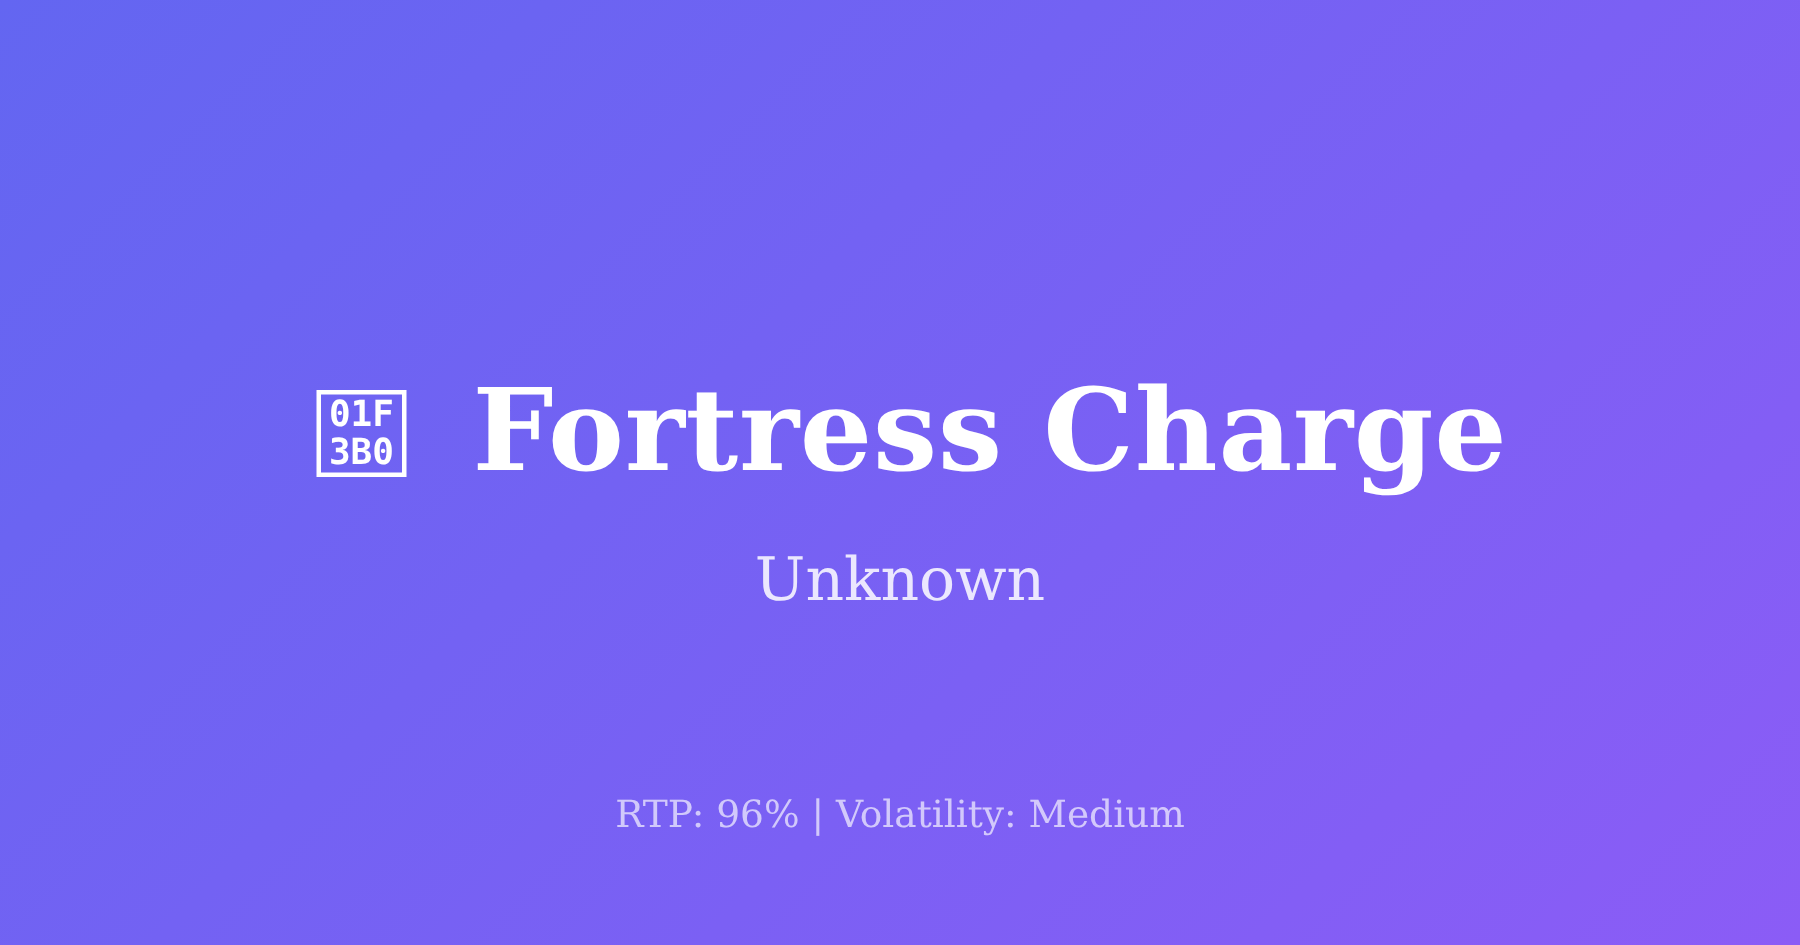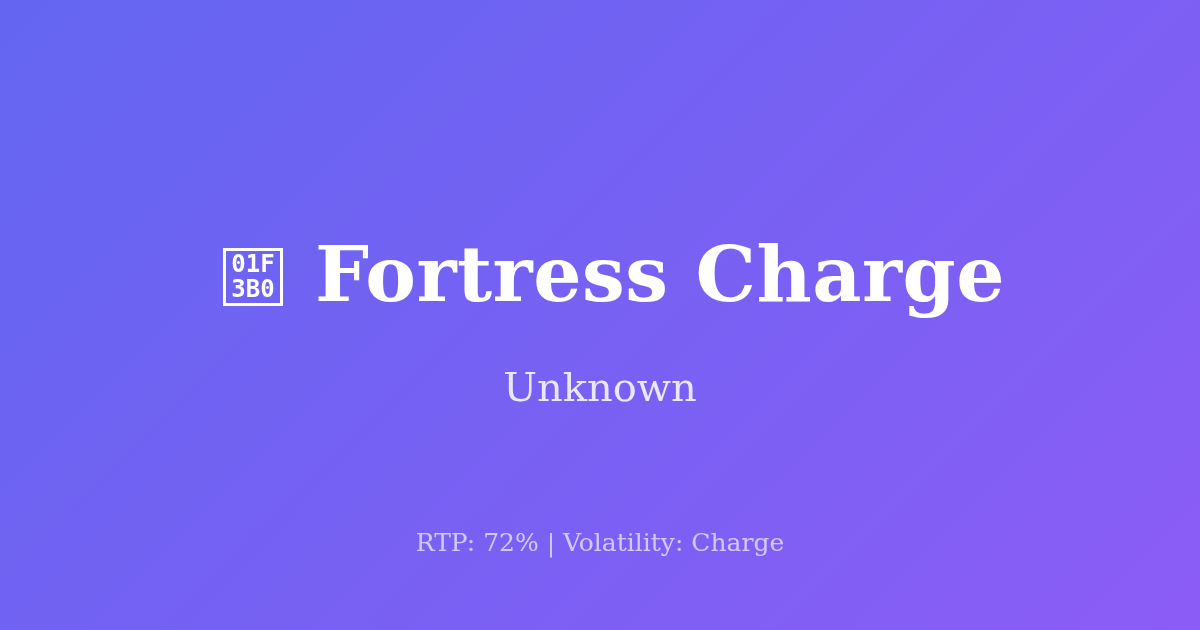--- a/index.html
+++ b/index.html
@@ -67,21 +67,21 @@
     height: 25px;
   }
 
   .game-title {
     color: #FFFFFF;
     font-family: "DejaVu Serif", "Liberation Serif", serif;
     font-weight: 700;
     font-size: 76px;
     line-height: 86px;
     letter-spacing: 0.5px;
-    margin: 0;
+    margin: 12px;
   }
 
   
   .provider {
     position: absolute;
     left: 0;
     right: 0;
     top: 363px;
     text-align: center;
     color: rgba(255, 255, 255, 0.85);
@@ -119,16 +119,16 @@
     <span class="tofu-box">
       <span class="tofu-line">01F</span>
       <span class="tofu-line">3B0</span>
     </span>
     <h1 class="game-title">Fortress Charge</h1>
   </div>
 
   <p class="provider">Unknown</p>
 
   <p class="meta">
-    <span>RTP:</span><span> </span><span>72%</span><span> | </span><span>Volatility:</span><span> </span><span>Charge</span>
+    <span>RTP:</span><span> </span><span>96%</span><span> | </span><span>Volatility:</span><span> </span><span>Medium</span>
   </p>
 
 </div>
 
 </body></html>

